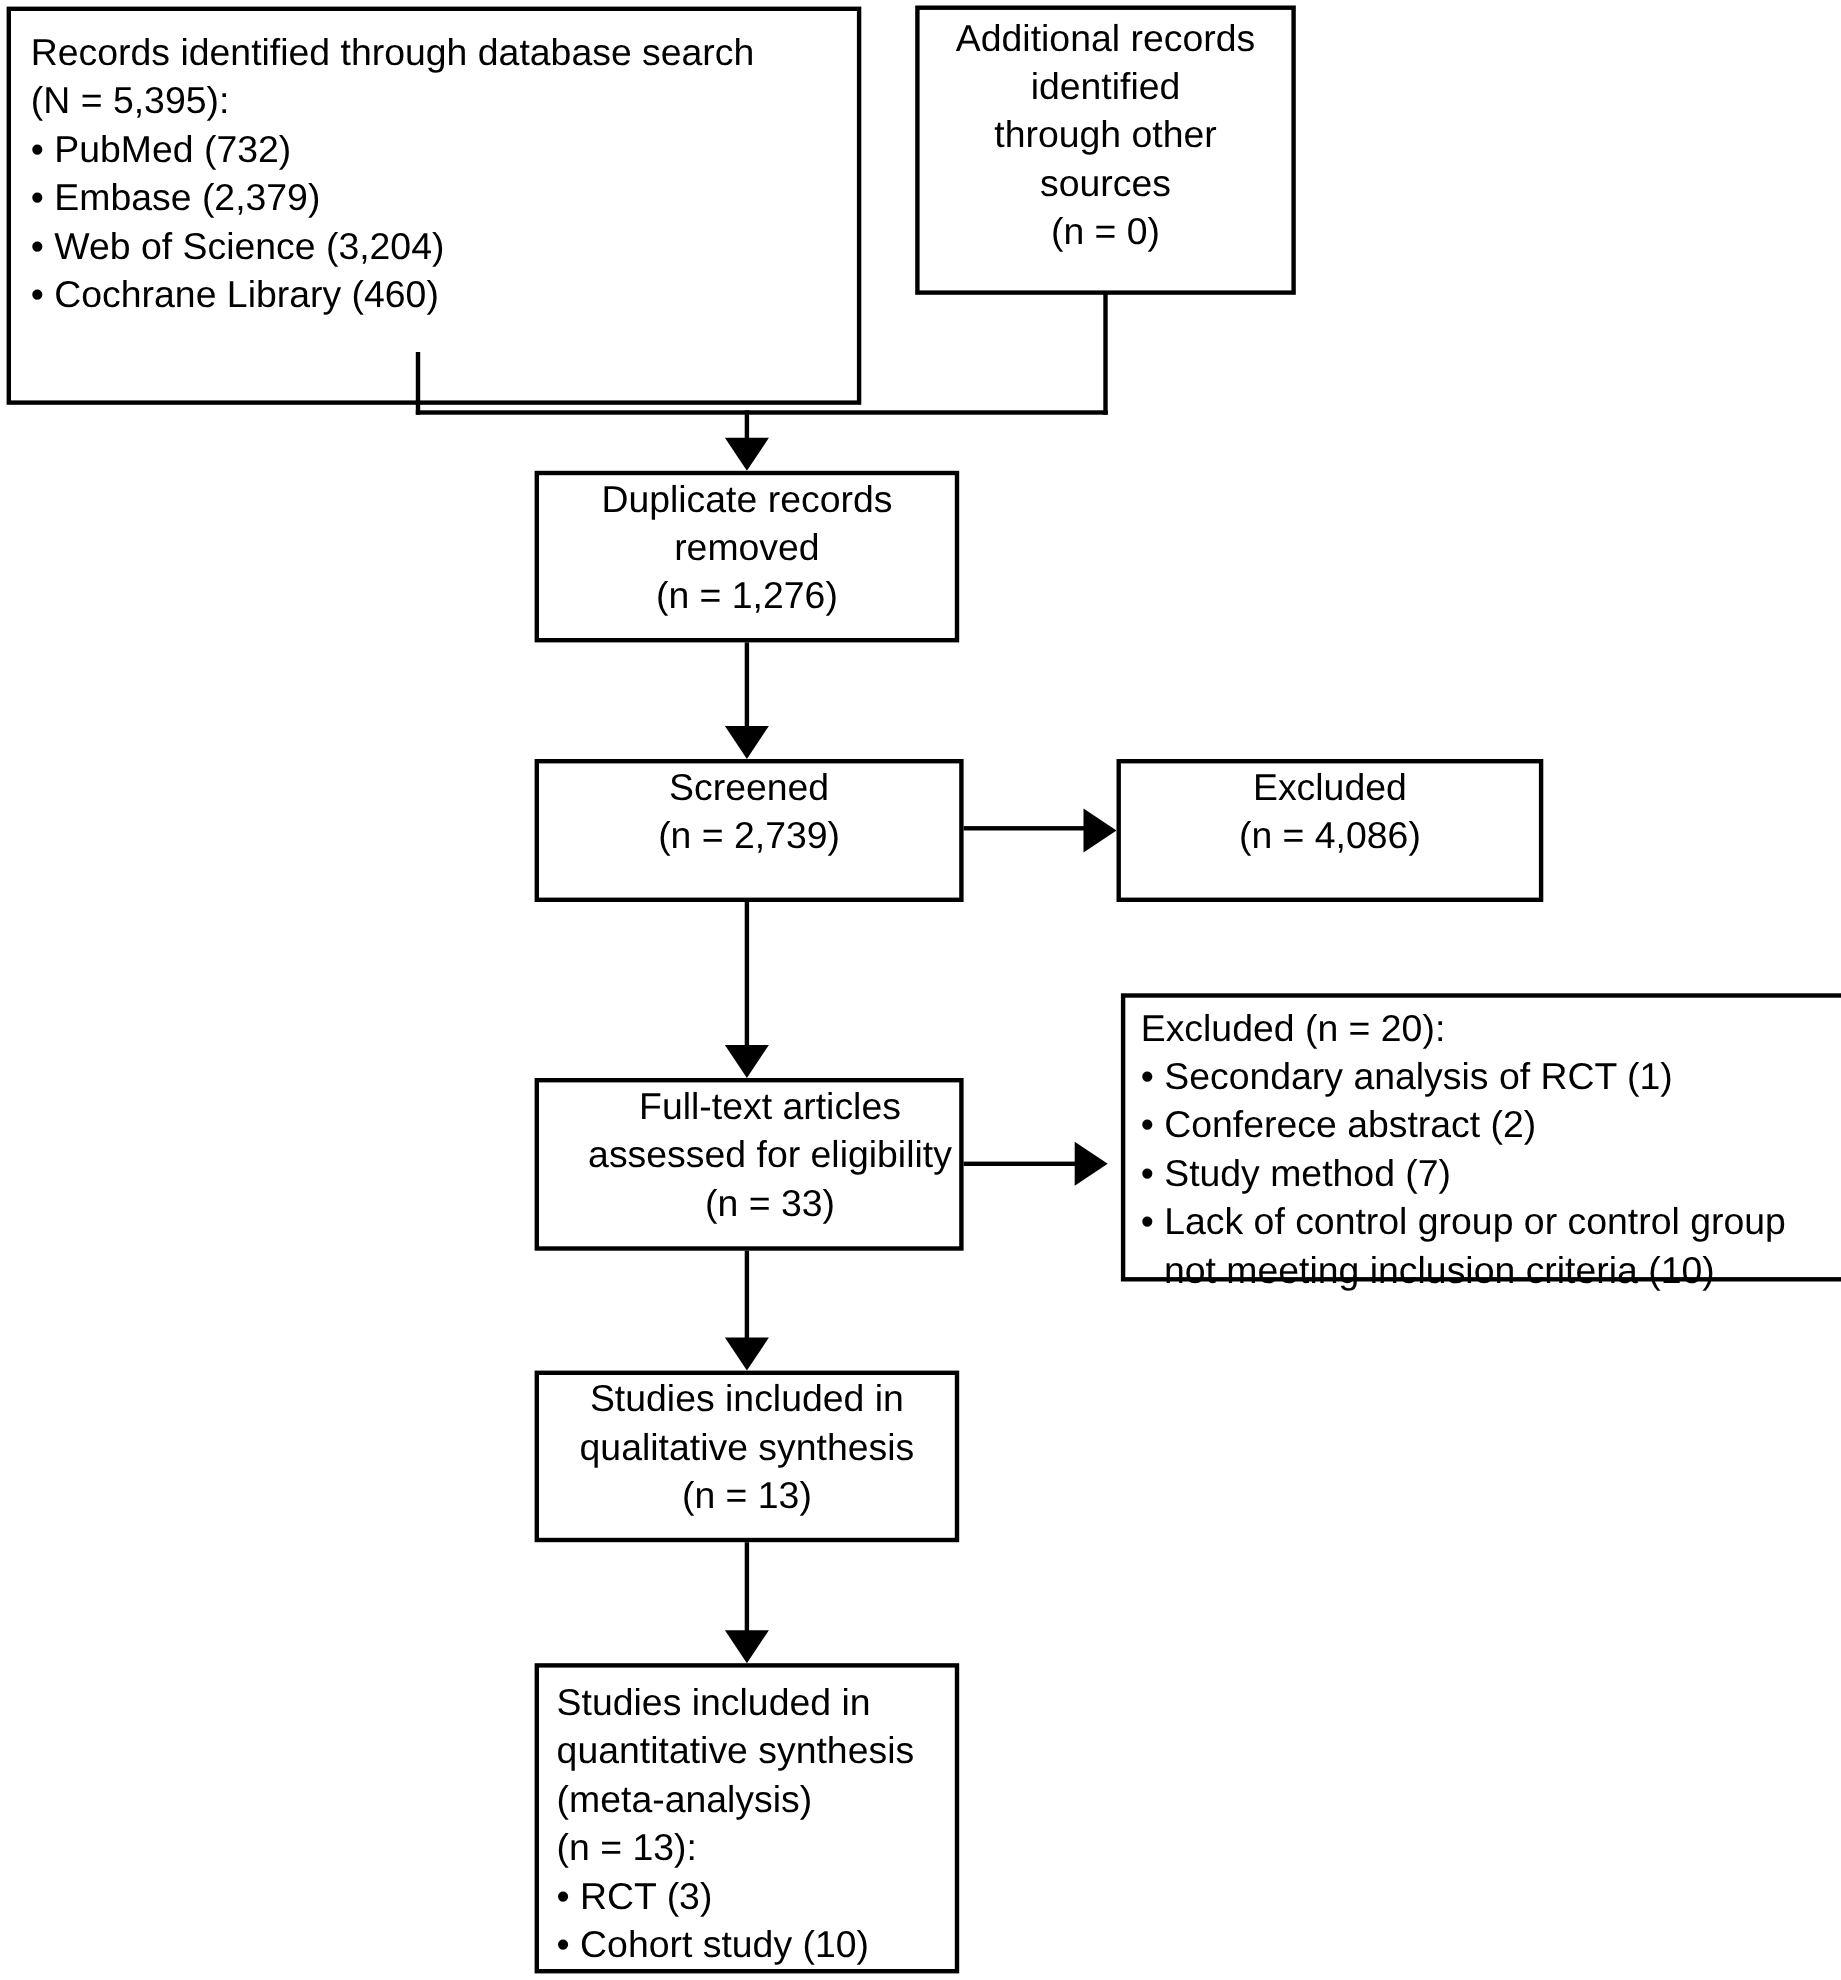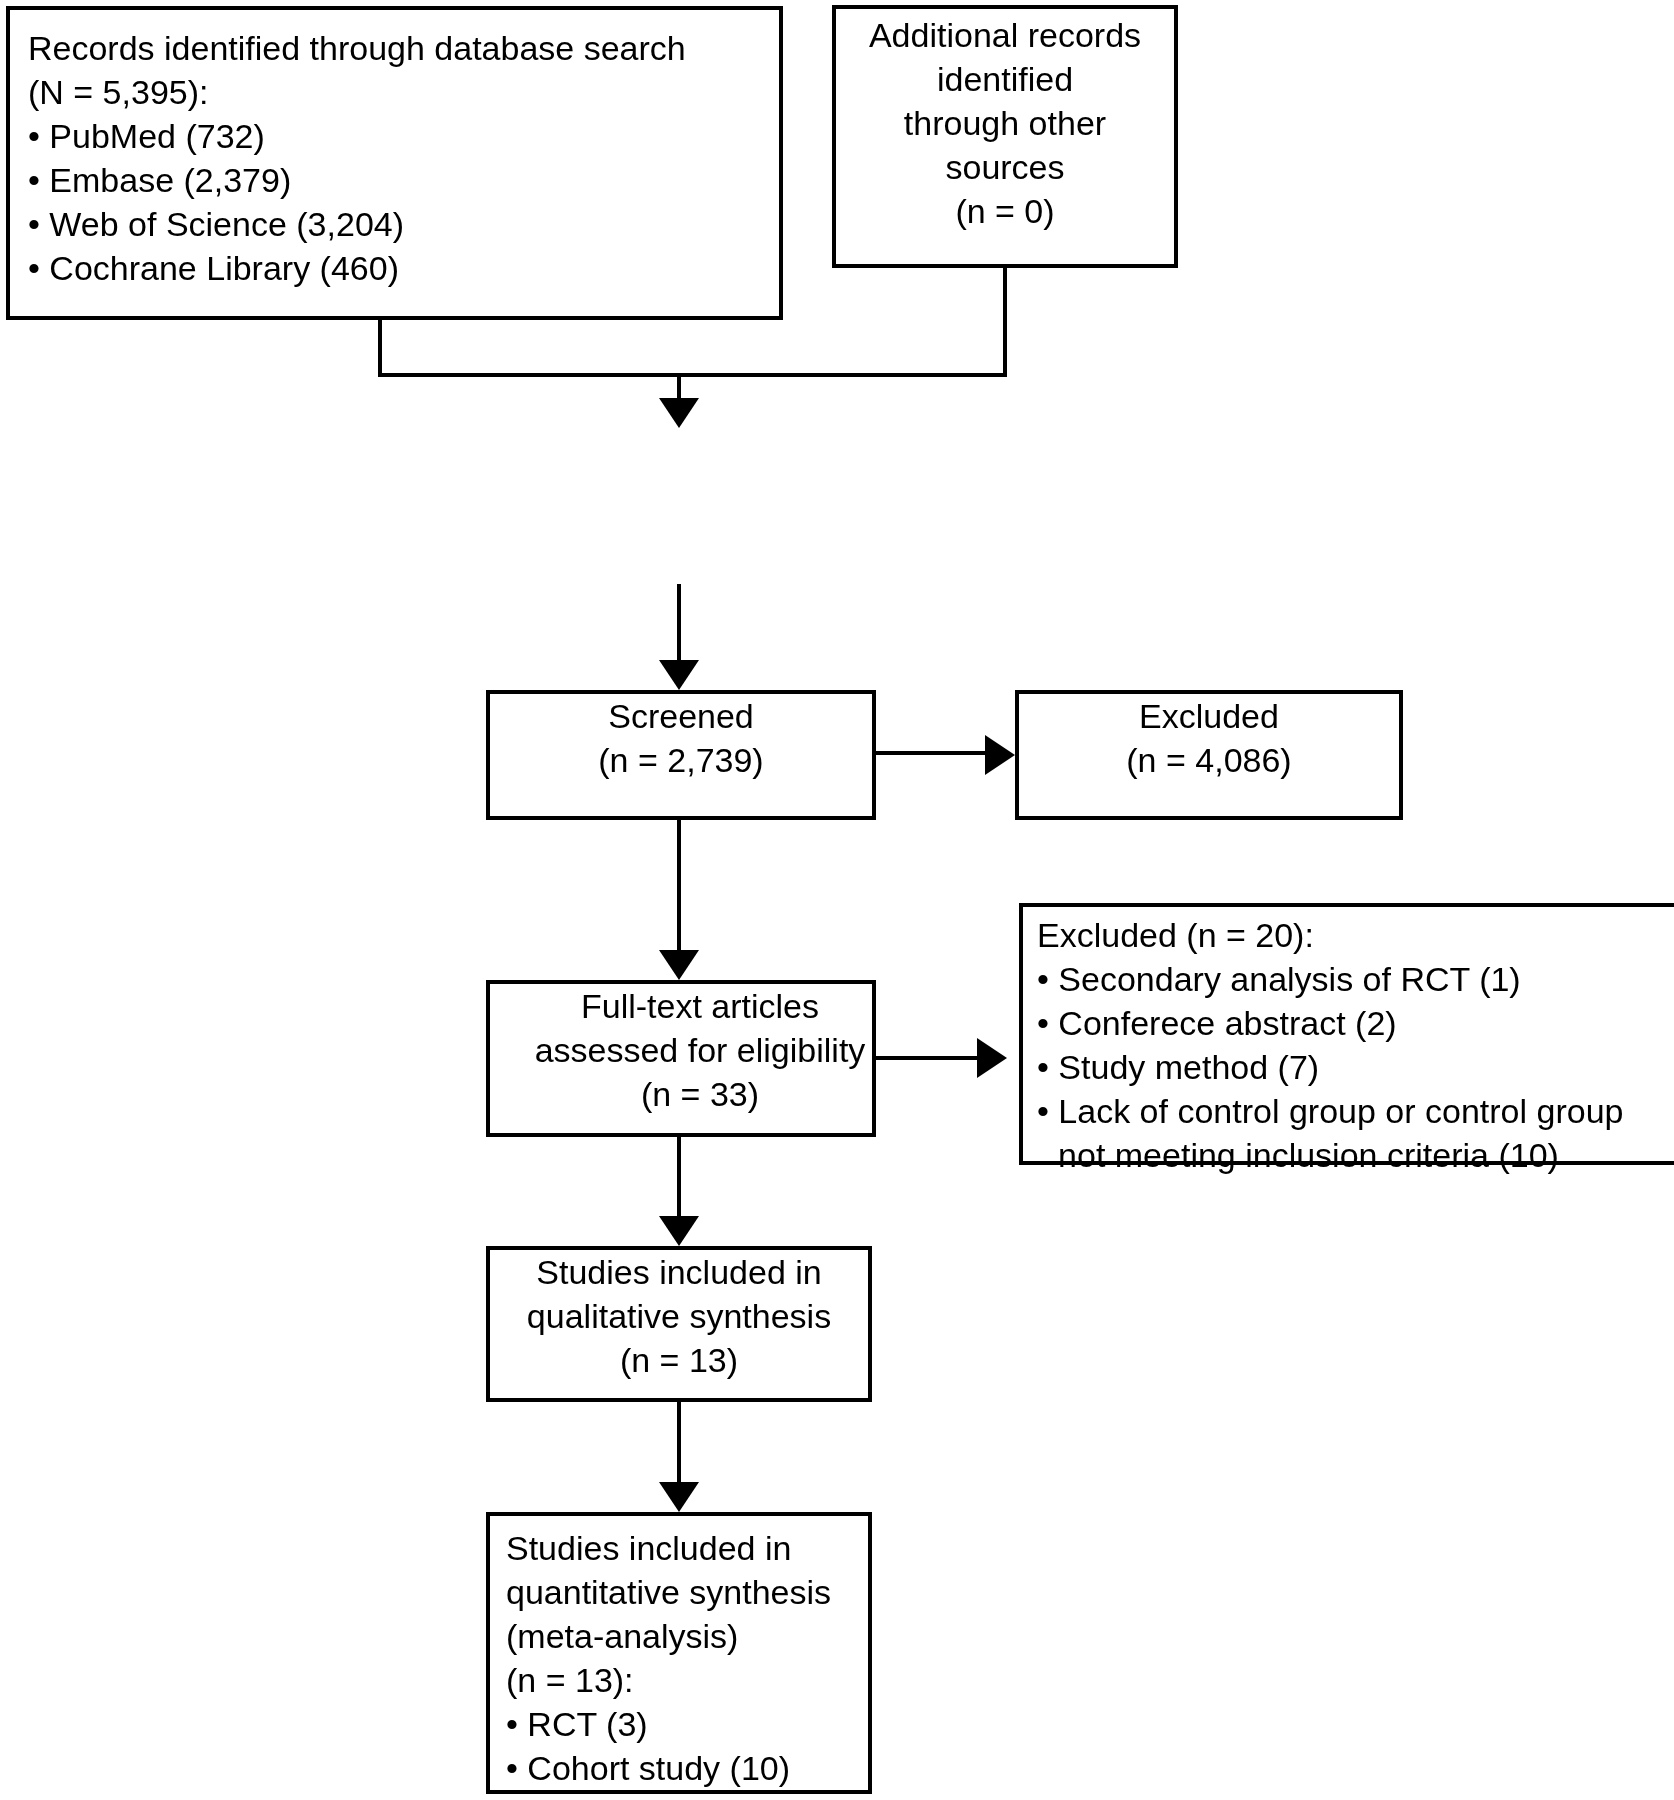--- a/index.html
+++ b/index.html
@@ -42,21 +42,21 @@
   }
   .arrow-right {
     position: absolute;
     width: 0; height: 0;
     border-top: 20px solid transparent;
     border-bottom: 20px solid transparent;
     border-left: 30px solid #000000;
   }
 
   
-  #box-identification      { left: 6px;    top: 6px;    width: 777px; height: 314px; padding: 16px 18px; }
+  #box-identification      { left: 6px;    top: 6px;    width: 777px; height: 362px; padding: 16px 18px; }
   #box-additional          { left: 832px;  top: 5px;    width: 346px; height: 263px; padding: 4px 10px; }
   #box-duplicates          { left: 486px;  top: 428px;  width: 386px; height: 156px; }
   #box-screened            { left: 486px;  top: 690px;  width: 390px; height: 130px; }
   #box-screened-excluded   { left: 1015px; top: 690px;  width: 388px; height: 130px; }
   #box-fulltext            { left: 486px;  top: 980px;  width: 390px; height: 157px; padding-left: 38px; }
   #box-fulltext-excluded   { left: 1007px; top: 903px;  width: 660px; height: 262px; padding: 6px 14px; margin-left: 12px; }
   #box-qualitative         { left: 486px;  top: 1246px; width: 386px; height: 156px; }
   #box-quantitative        { left: 486px;  top: 1512px; width: 386px; height: 282px; padding: 10px 16px; }
 
   
@@ -101,20 +101,25 @@
 sources
 (n = 0)</div>
   </div>
 
   <div class="cline" id="l-a-down"></div>
   <div class="cline" id="l-b-down"></div>
   <div class="cline" id="l-join"></div>
   <div class="cline" id="l-stem1"></div>
   <div class="arrow-down" id="arrow1"></div>
 
+  <div class="box center" id="box-duplicates">
+    <div class="preline">Duplicate records
+removed
+(n = 1,276)</div>
+  </div>
 
   <div class="cline" id="l-stem2"></div>
   <div class="arrow-down" id="arrow2"></div>
 
   <div class="box center" id="box-screened">
     <div class="preline">Screened
 (n = 2,739)</div>
   </div>
 
   <div class="cline" id="l-stem3"></div>

